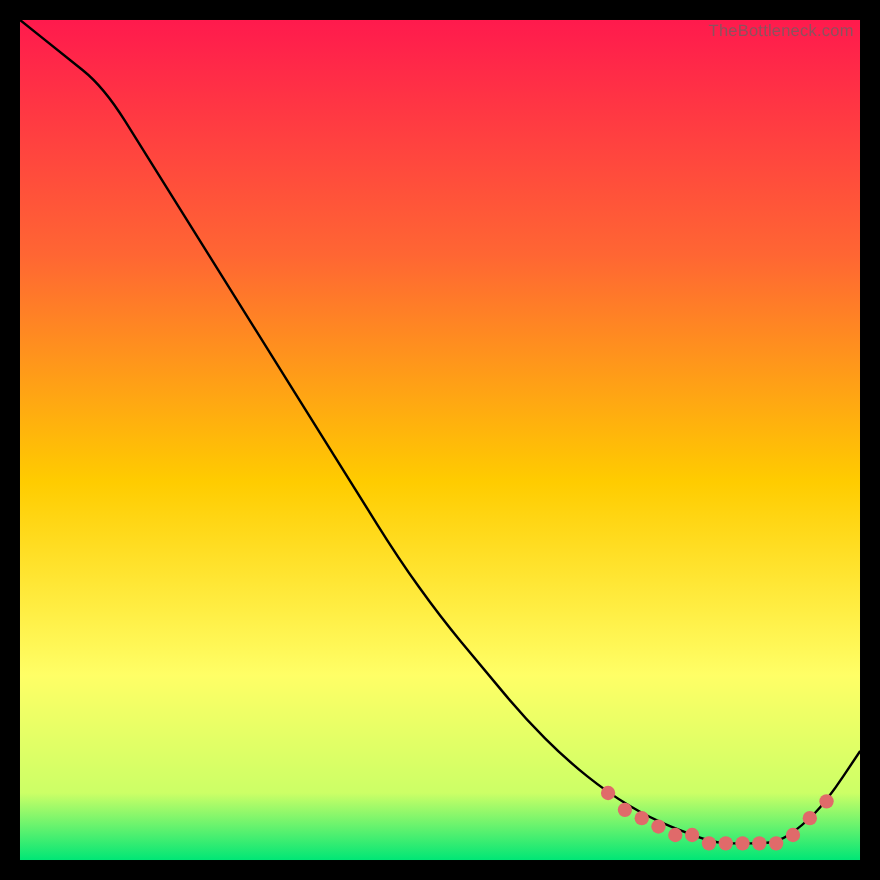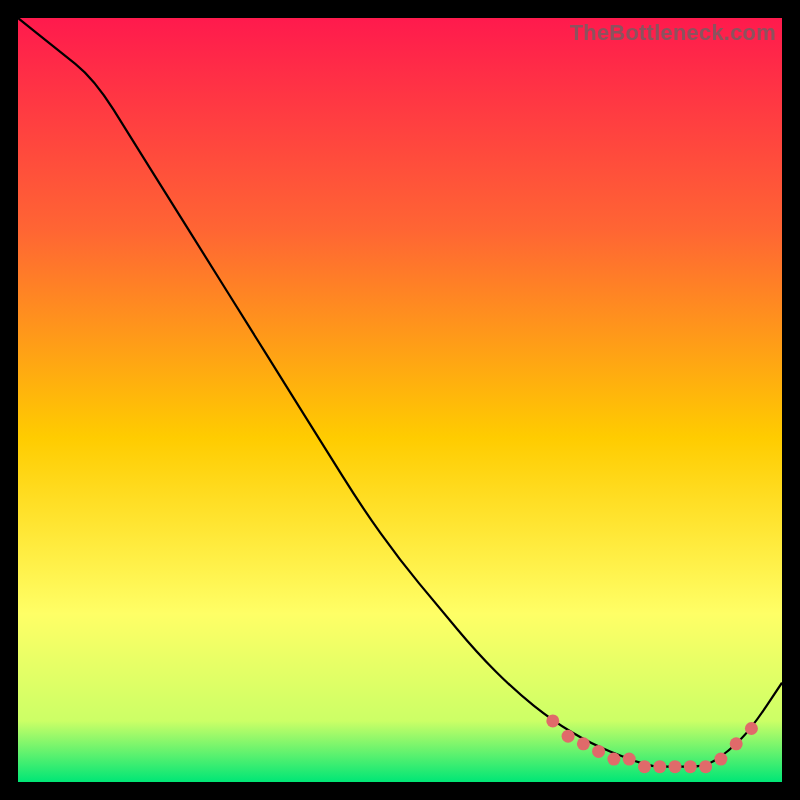--- a/index.html
+++ b/index.html
@@ -27,22 +27,22 @@
   }
   .plot svg {
     display: block;
     width: 764px;
     height: 764px;
   }
   .watermark {
     position: absolute;
     top: 20px;
     right: 24px;
-    font-size: 22px;
-    font-weight: 700;
+    font-size: 15px;
+    font-weight: 400;
     color: rgba(100,100,100,0.75);
     letter-spacing: 0.2px;
     user-select: none;
   }
 </style>
 </head>
 <body>
 
 <div class="stage">
   <div class="plot">

